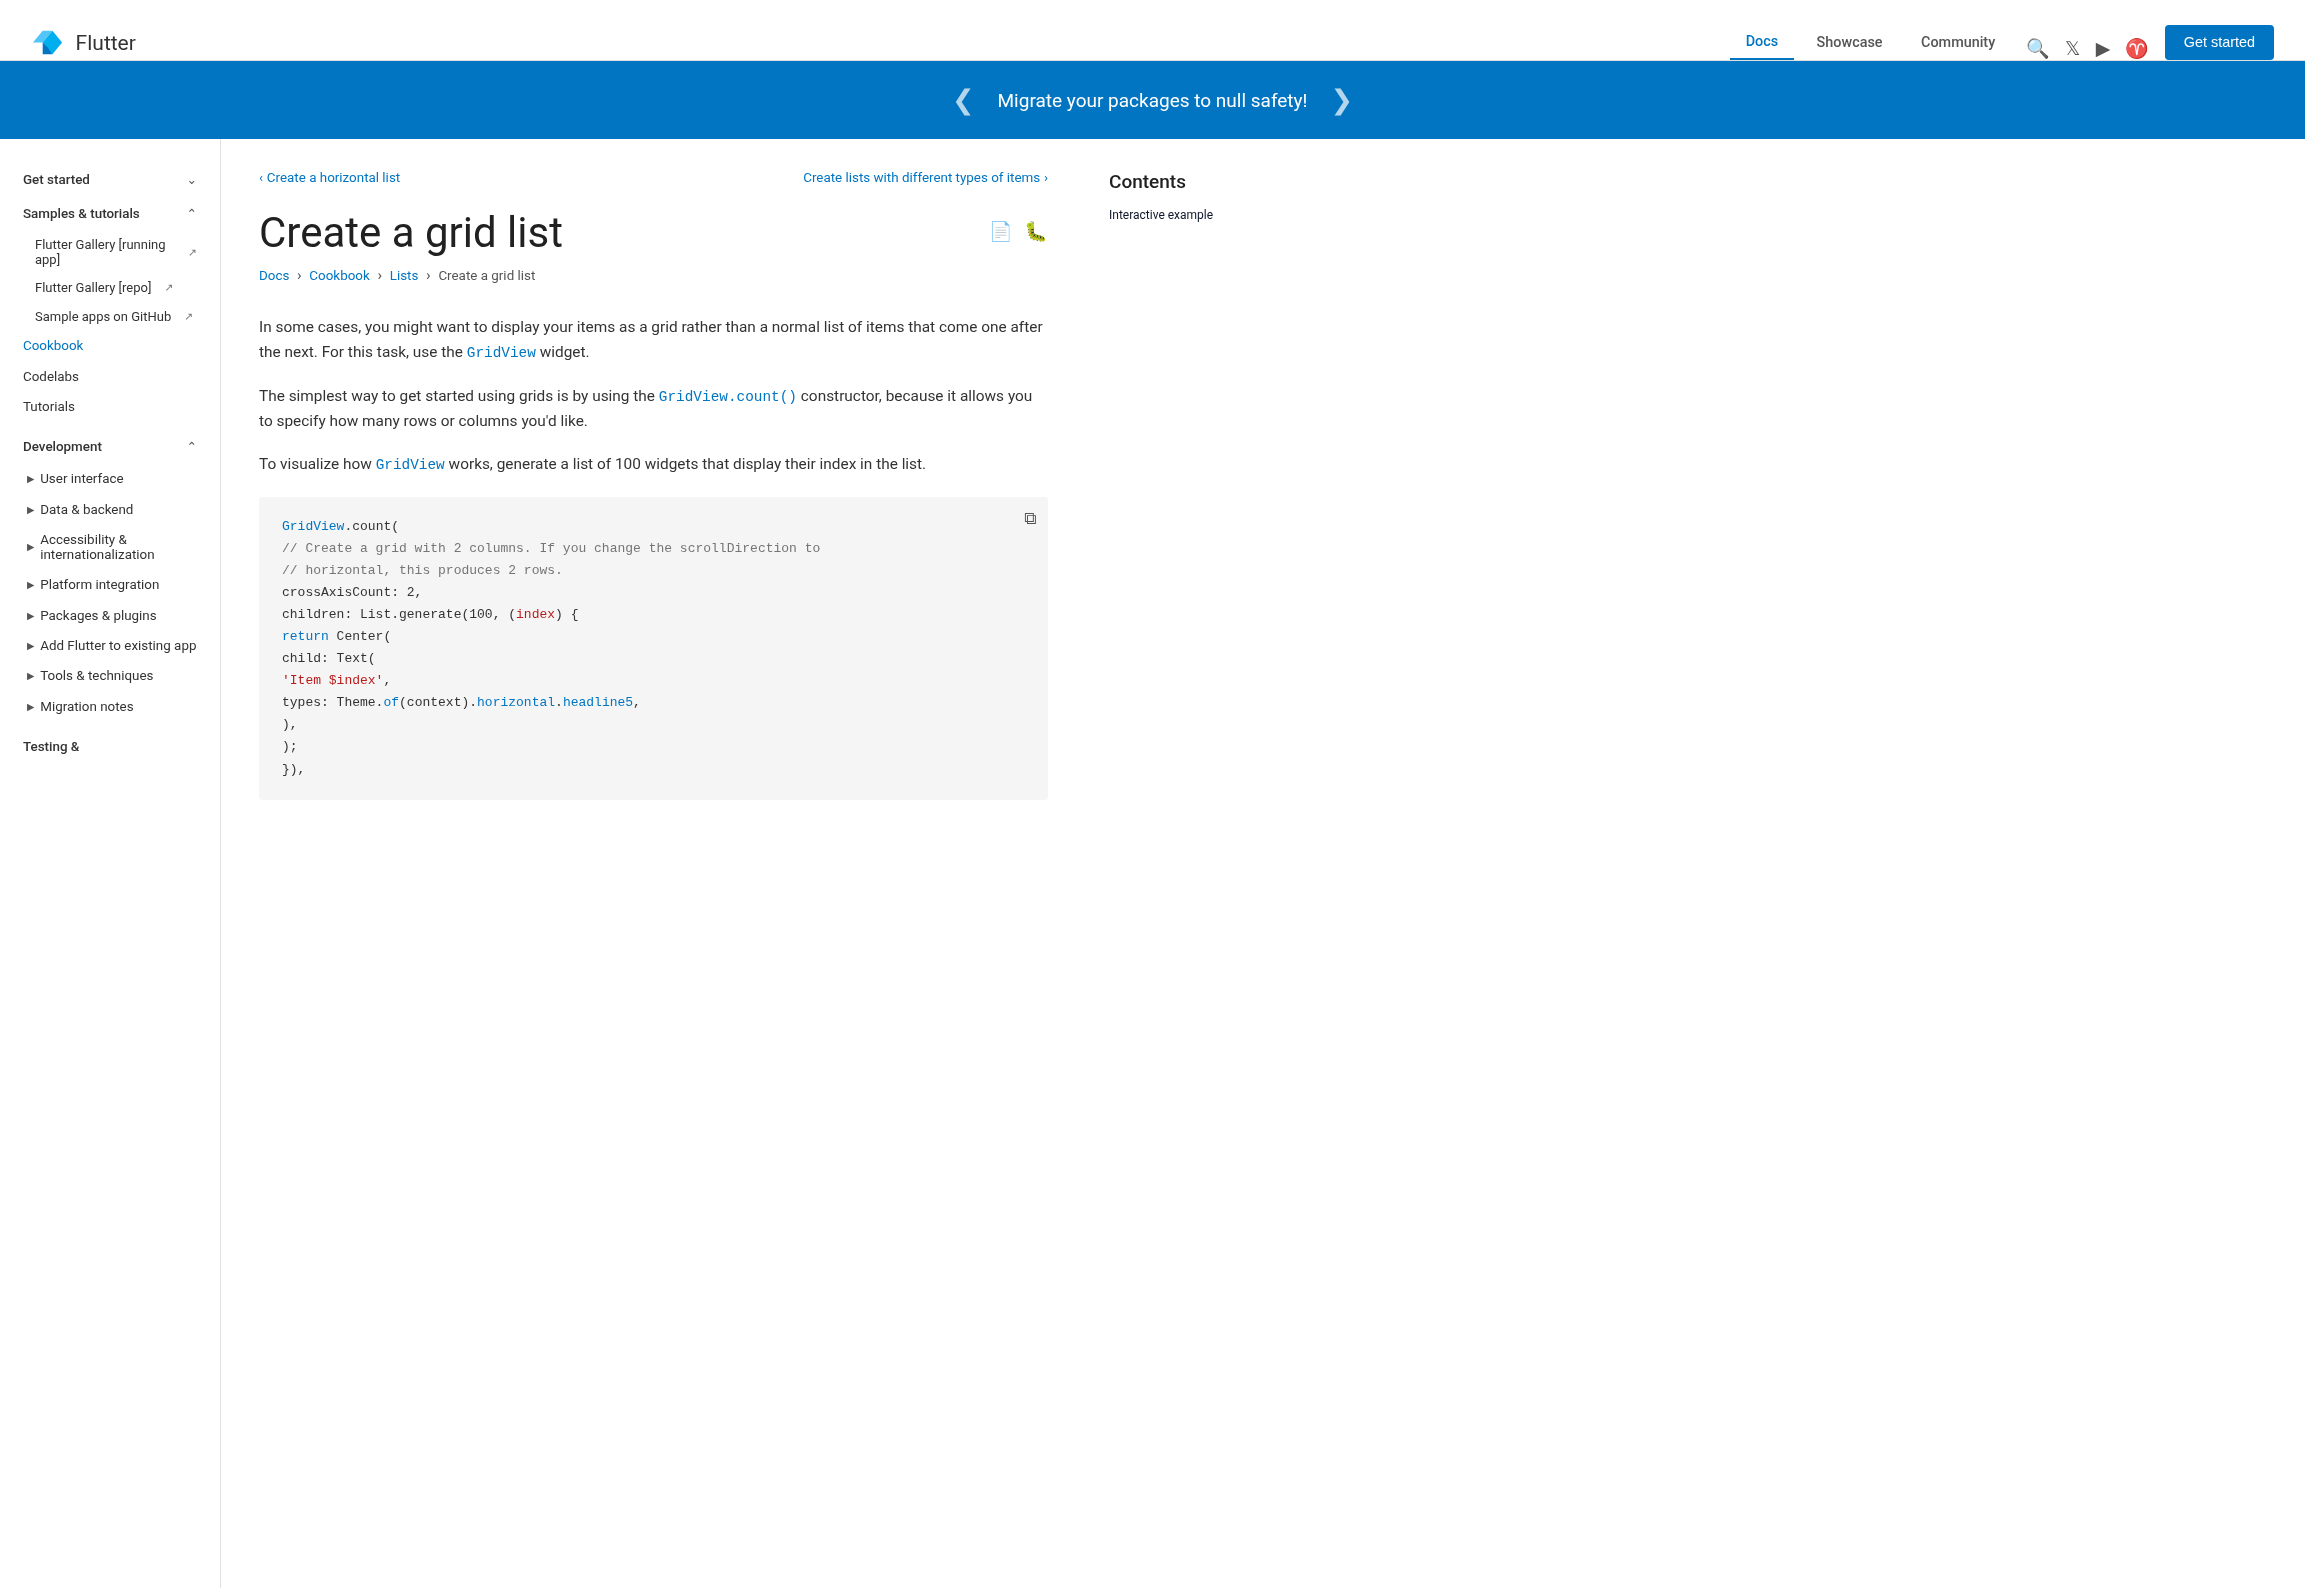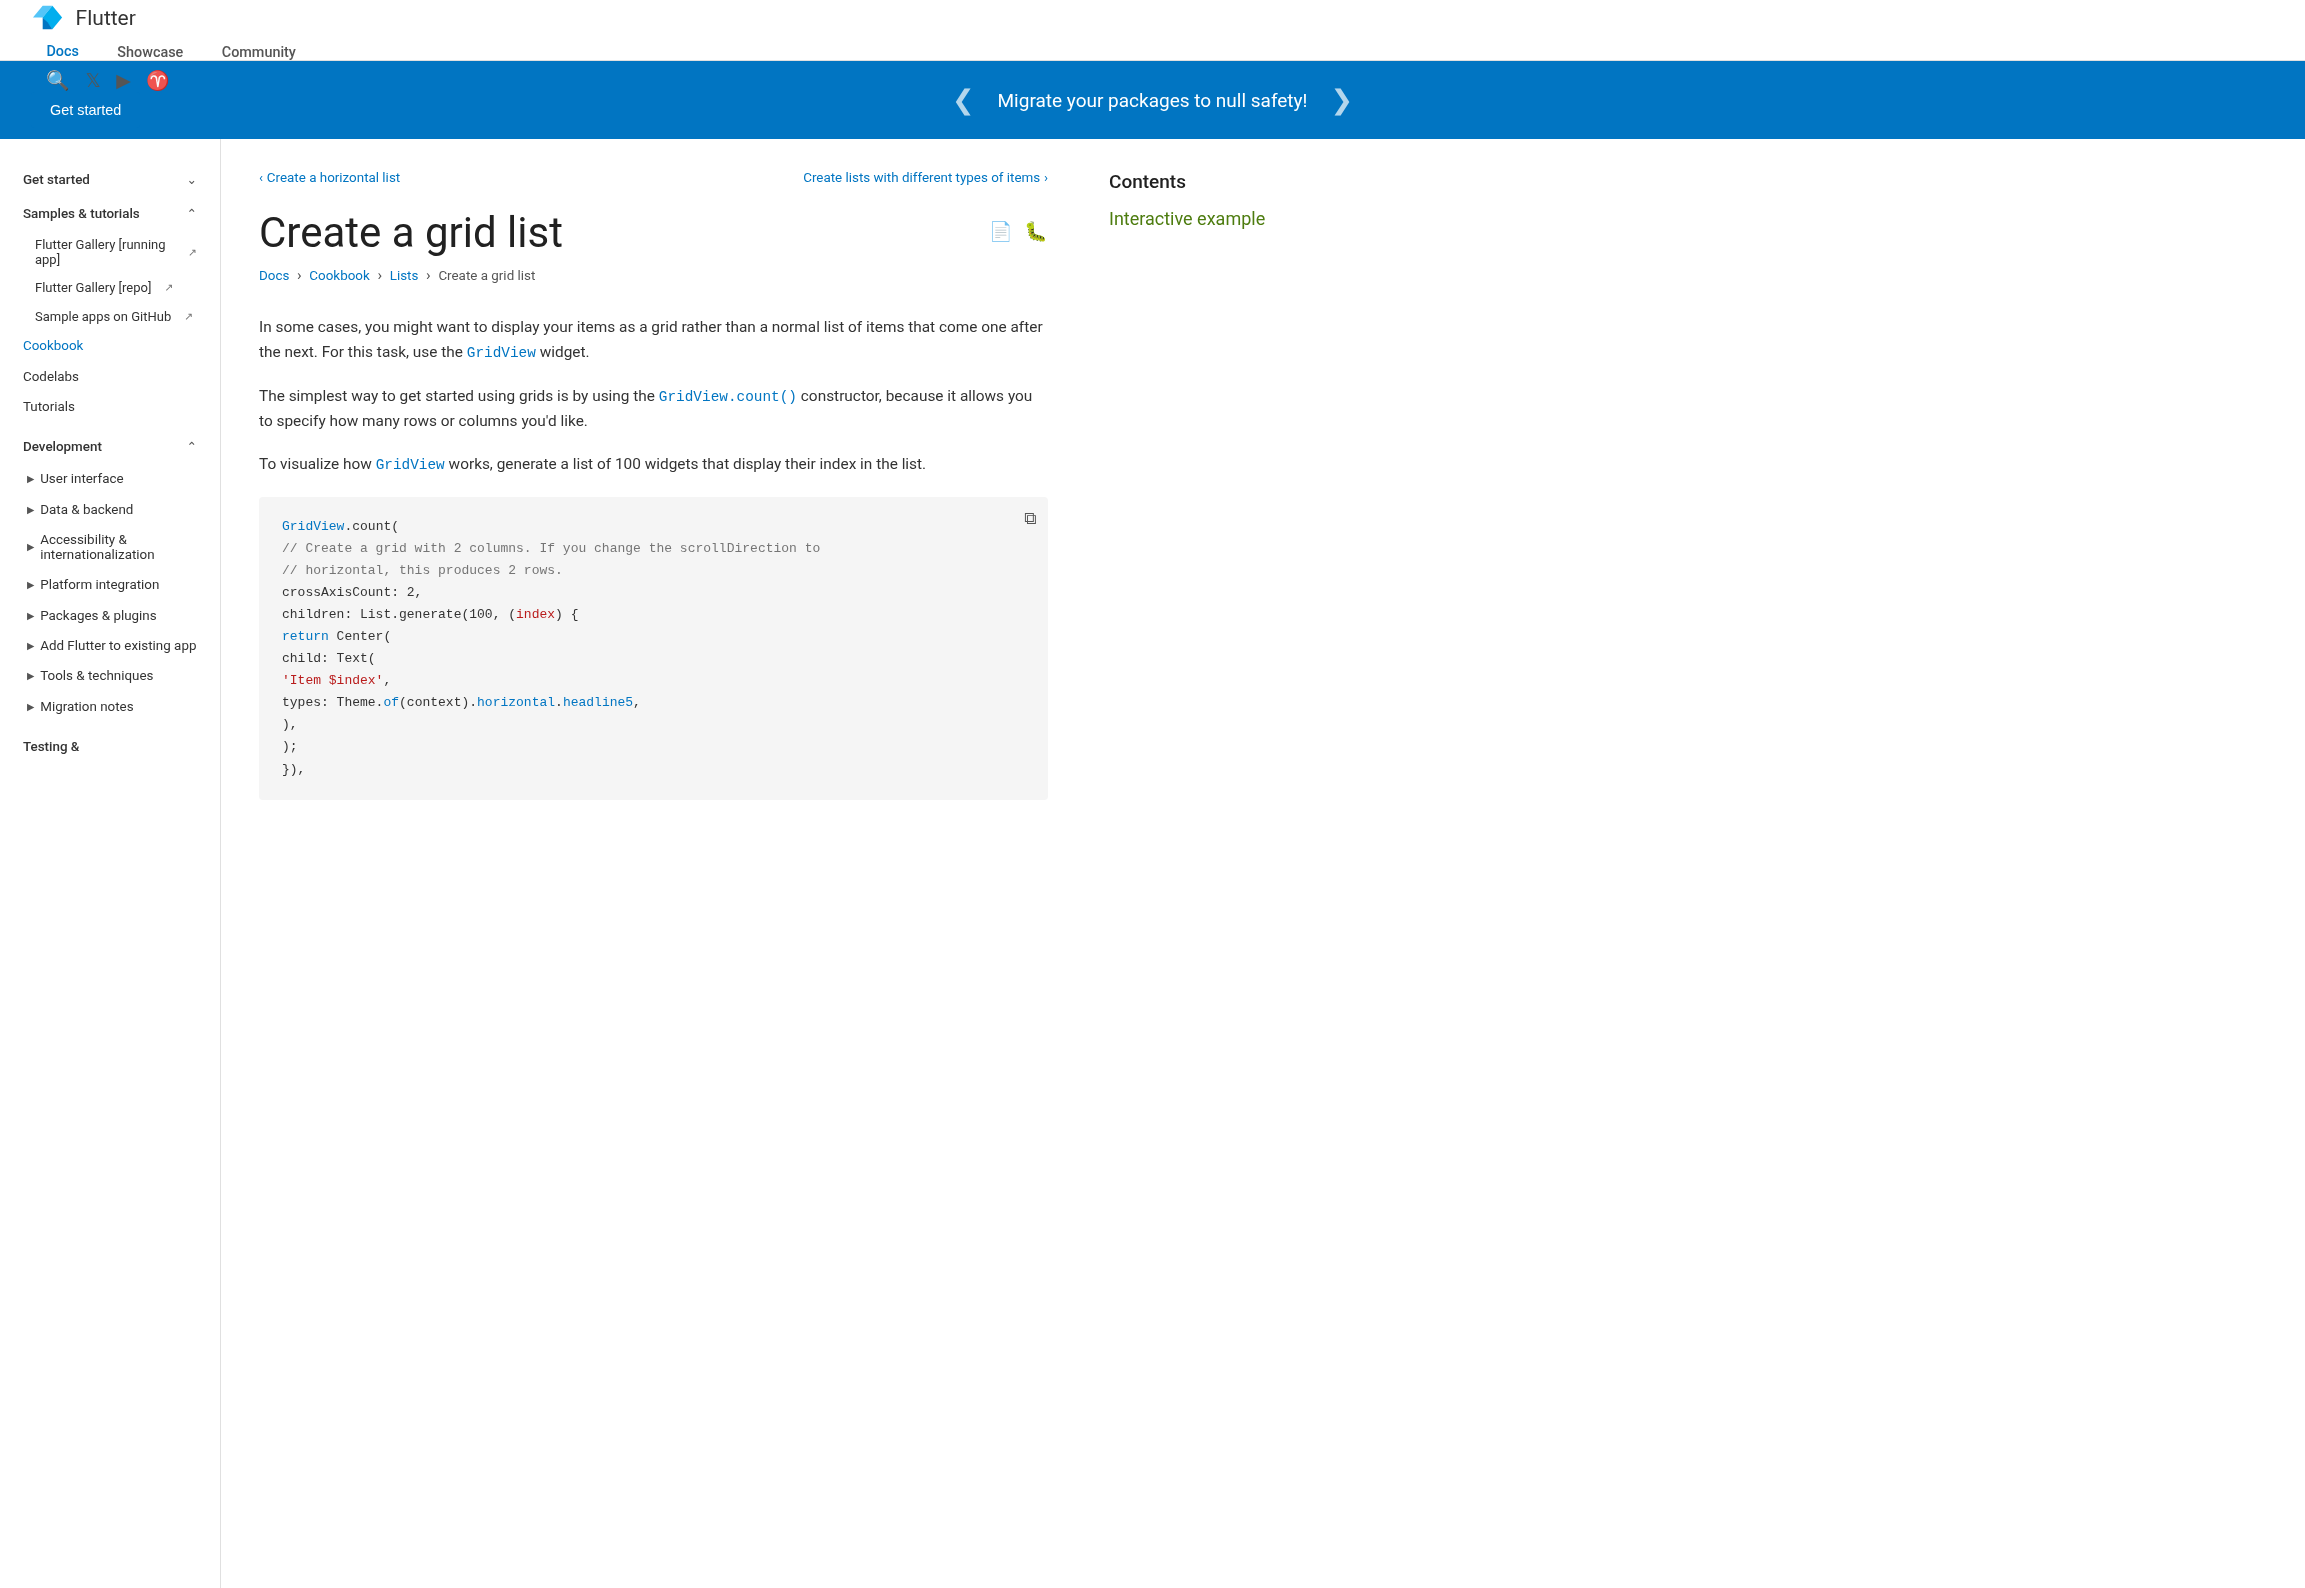--- a/index.html
+++ b/index.html
@@ -1,29 +1,28 @@
 <!DOCTYPE html>
 <html><head>
   <meta charset="utf-8">
   <style>
     * { box-sizing: border-box; margin: 0; padding: 0; }
     body { font-family: 'Roboto', Arial, sans-serif; font-size: 15.4px; color: #333; background: #fff; }
 
     
     .header {
       display: flex;
-      align-items: flex-start;
+      align-items: flex-end;
       padding: 0 31px;
       height: 61px;
       background: #fff;
       border-bottom: 1px solid #e0e0e0;
       position: sticky;
       top: 0;
       z-index: 100;
-      flex-direction: column;
     }
     .header-logo {
       display: flex;
       align-items: center;
       gap: 9.6px;
       text-decoration: none;
       margin-right: auto;
     }
     .header-logo-text {
       font-size: 21px;
@@ -257,23 +256,23 @@
       min-width: 211px;
       padding: 31px 23px;
     }
     .contents-title {
       font-size: 19px;
       font-weight: 500;
       color: #212121;
       margin-bottom: 15.4px;
     }
     .contents-link {
-      color: #4d7c0f;
-      text-decoration: none;
-      font-size: 18px;
+      color: #0f172a;
+      text-decoration: none;
+      font-size: 12px;
       display: block;
       margin-bottom: 7.7px;
     }
   </style>
 </head>
 <body>
 
 <header class="header">
   <a class="header-logo" href="#">
     <svg class="flutter-logo" viewBox="0 0 36 36" fill="none">

